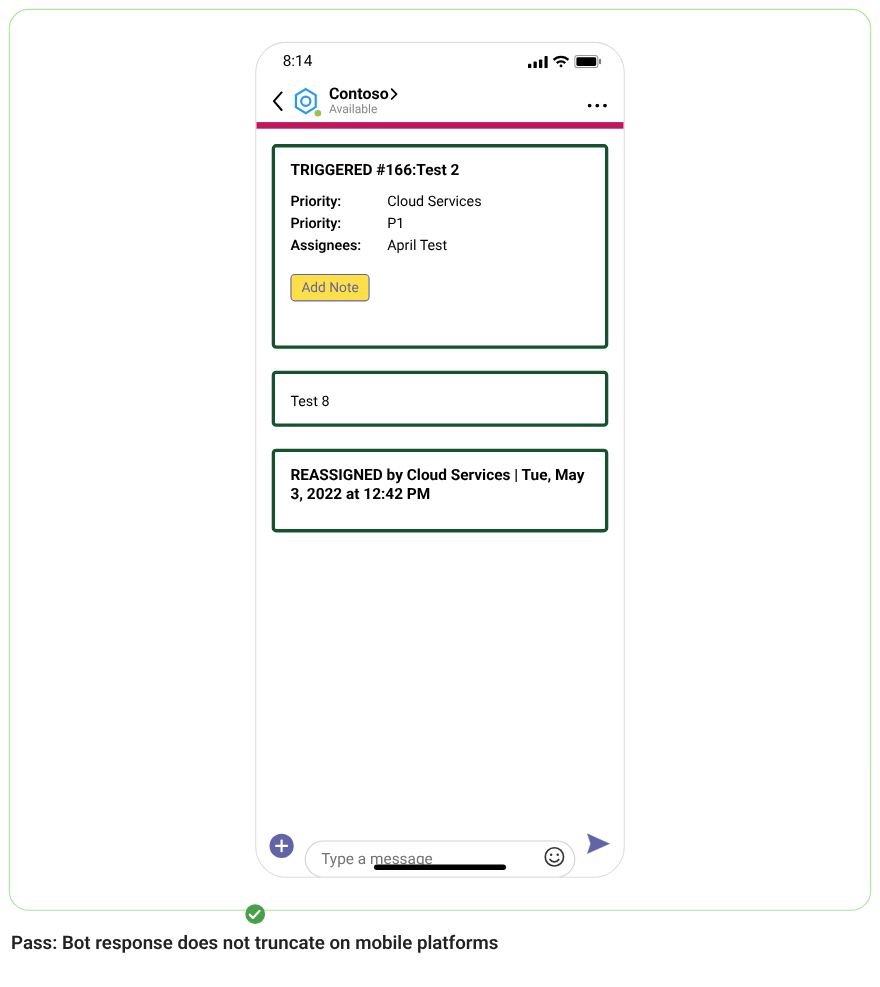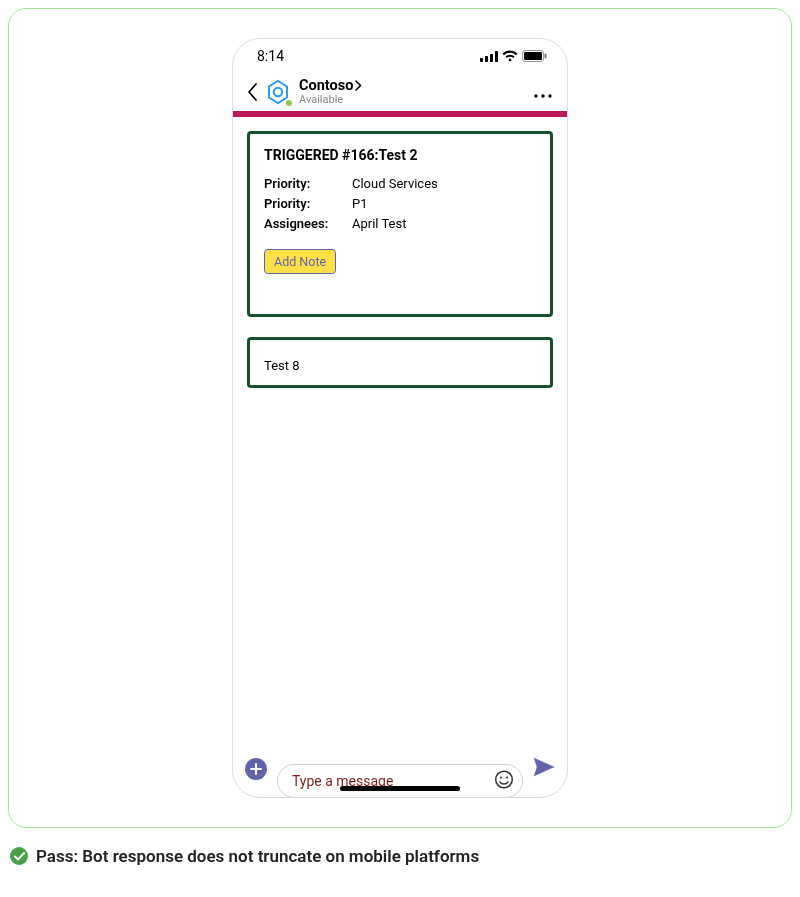--- a/index.html
+++ b/index.html
@@ -116,47 +116,48 @@
     display: flex; align-items: center; justify-content: center;
     font-size: 16px; font-weight: 700;
   }
   .msg-input {
     flex: 1;
     height: 34px;
     border: 1px solid #d1d1d1;
     border-radius: 17px;
     padding: 0 36px 0 14px;
     font-size: 14px;
-    color: #7f1d1d;
+    color: #737373;
     position: relative;
     display:flex; align-items:center;margin-top:24px;
   }
   .emoji-btn {
     position: absolute; right: 8px; top: 50%; transform: translateY(-50%);
     color: #333;
   }
   .send-btn { color: #6264a7; }
   .home-indicator {
     position: absolute;
     bottom: 6px; left: 50%; transform: translateX(-50%);
     width: 120px; height: 5px;
     background: #000;
     border-radius: 3px;
   }
   
   .caption {
     position: absolute;
     left: 10px;
-    top: 846px;
+    top: 822px;
     display: flex;
     align-items: center;
     gap: 8px;
     font-size: 17px;
     font-weight: 600;
     color: #222;
+    flex-direction: column;
   }
   .check-badge {
     width: 18px; height: 18px;
     border-radius: 50%;
     background: #48a048;
     display: flex; align-items: center; justify-content: center;
   }
 </style>
 </head>
 <body>
@@ -233,20 +234,23 @@
         </div>
         <div class="actions">
           <span class="btn-outline">Add Note</span>
         </div>
       </div>
 
       <div class="card">
         <div class="card-body">Test 8</div>
       </div>
 
+      <div class="card">
+        <div class="card-title">REASSIGNED by Cloud Services | Tue, May 3, 2022 at 12:42 PM</div>
+      </div>
 
     </div>
 
     <div class="composer">
       <span class="plus-btn">
         <svg width="12" height="12" viewBox="0 0 12 12">
             <path d="M6 1v10M1 6h10" stroke="#fff" stroke-width="2" stroke-linecap="round"></path>
           </svg>
       </span>
       <div class="msg-input">

